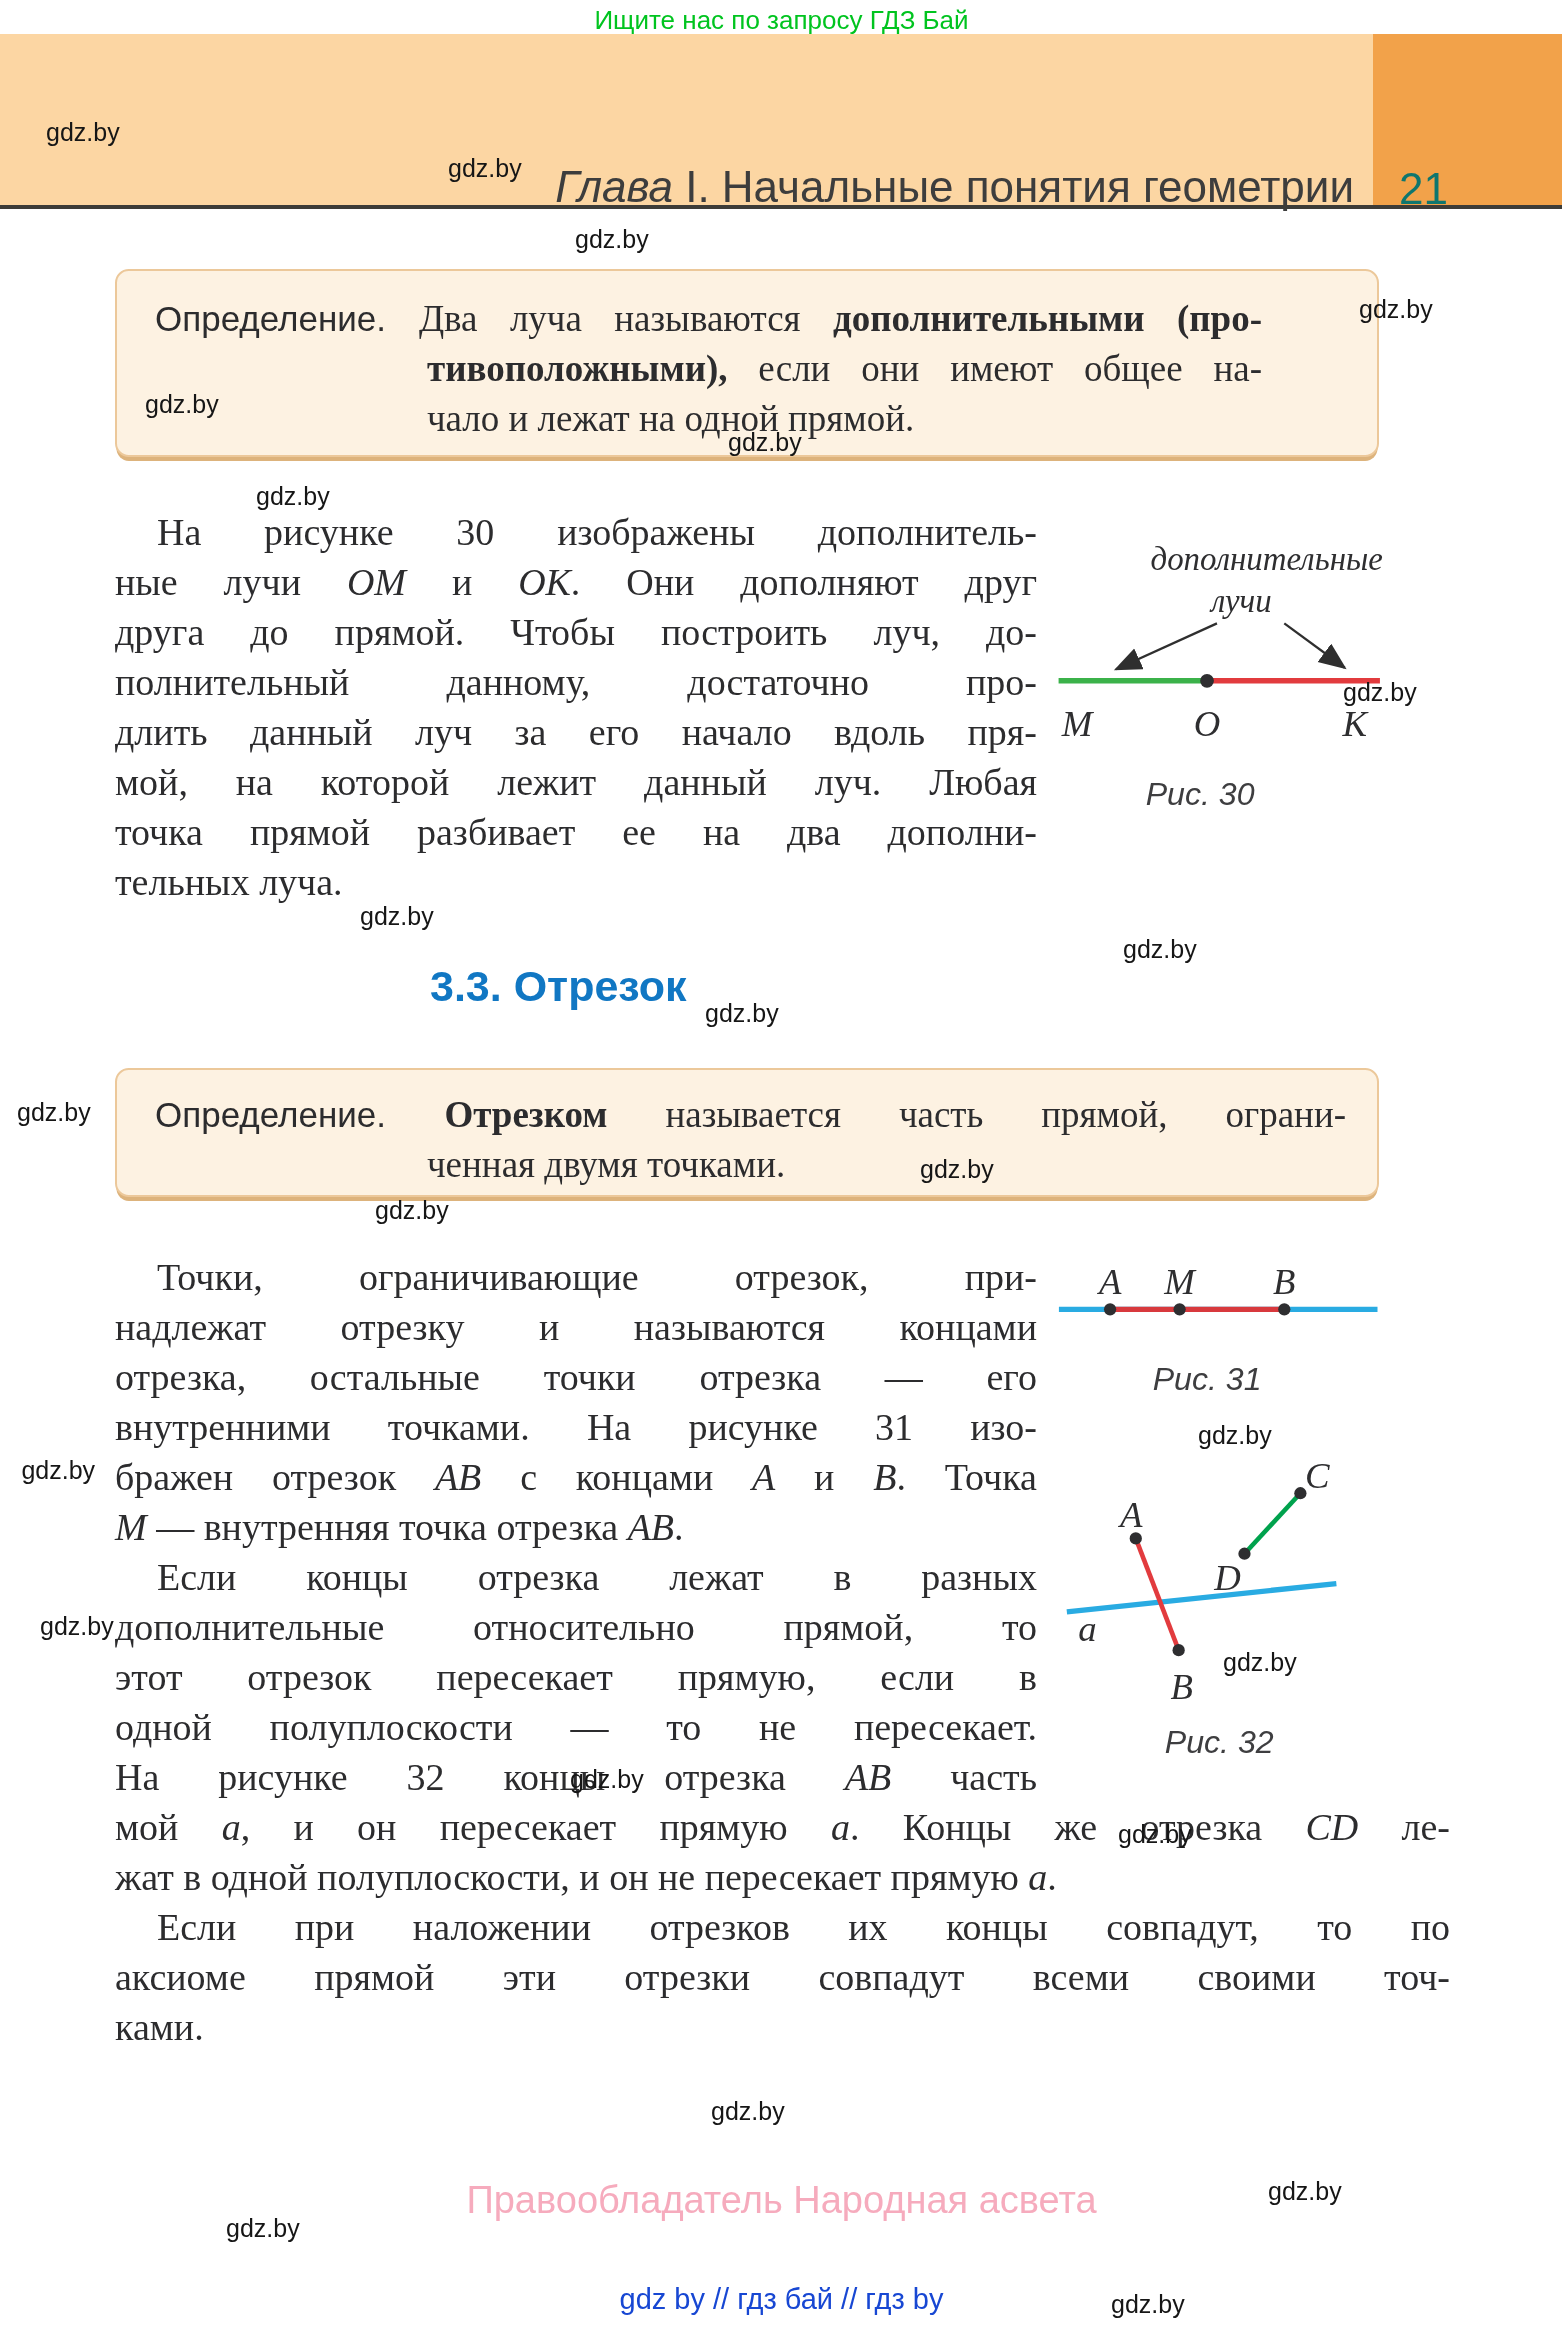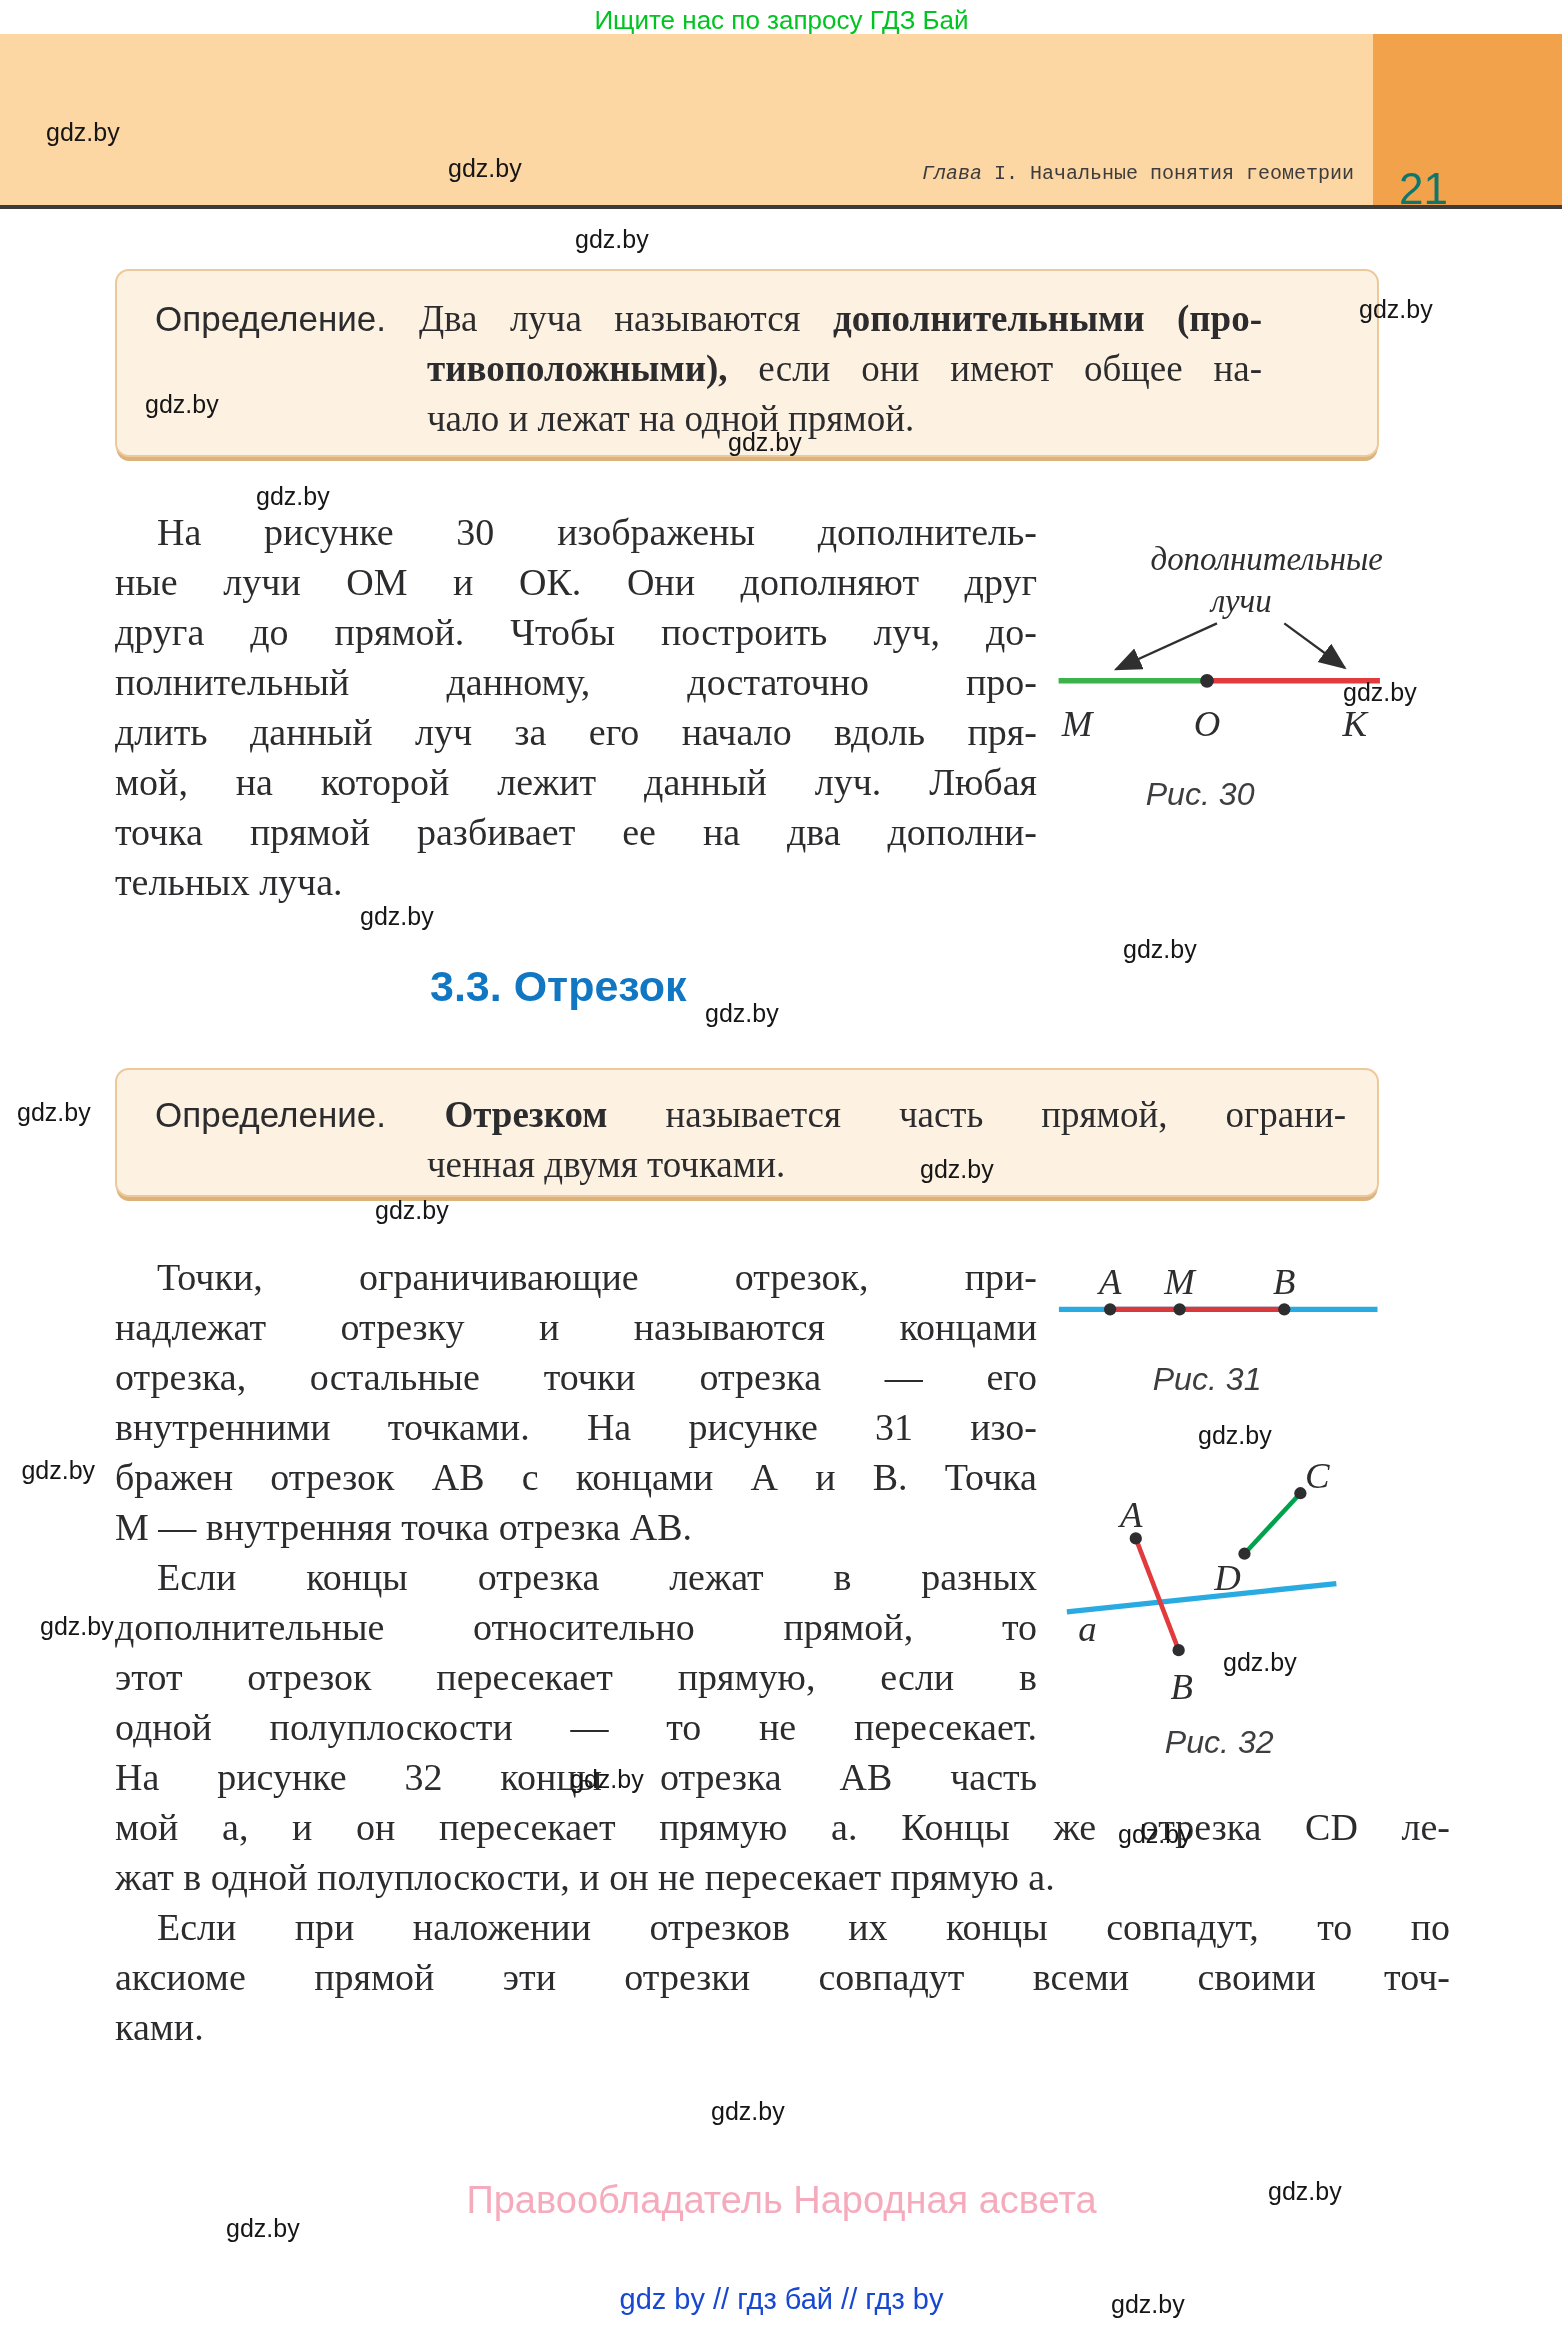--- a/index.html
+++ b/index.html
@@ -8,21 +8,21 @@
 
   
   .top-banner{position:absolute;left:0;top:4.6px;width:100%;text-align:center;
               font-family:"Liberation Sans",sans-serif;font-size:26px;color:#00c41f;}
 
   
   .header-band{position:absolute;left:0;top:34px;width:1563px;height:172px;background:#fcd6a3;}
   .header-accent{position:absolute;left:1373px;top:34px;width:190px;height:172px;background:#f2a24a;}
   .header-rule{position:absolute;left:0;top:205px;width:1563px;height:3.8px;background:#3d3c38;}
   .header-title{position:absolute;left:0;top:162px;width:1354px;text-align:right;
-                font-family:Liberation Mono, monospace;font-size:20px;color:#3d3d3d;}
+                font-family:Liberation Sans, sans-serif;font-size:44px;color:#3d3d3d;}
   .header-title .it{font-style:italic;}
   .page-number{position:absolute;left:1399px;top:164px;font-family:"Liberation Sans",sans-serif;
                font-size:44px;color:#0f766e;}
 
   
   .defbox{position:absolute;left:115px;width:1264px;box-sizing:border-box;background:#fdf2e2;
           border:2.3px solid #ecc89a;border-radius:13.8px;box-shadow:0 5.4px 0 -1.5px #ddb37c;}
   .defbox1{top:269px;height:188px;padding:23px 115px 0 38px;}
   .defbox2{top:1068px;height:129px;padding:20px 31px 0 38px;}
   .defbox .line{font-size:37px;line-height:50px;}
@@ -37,21 +37,21 @@
   .p2{left:115px;top:1252px;width:1335px;}
   .line{text-align:justify;}
   .line.jall{text-align-last:justify;}
   .line.last{text-align-last:left;}
   .line.ind{text-indent:42px;}
   .p2 .line{width:922px;}
   .p2 .line.wide{width:1335px;}
 
   
   .t-r{}
-  .t-i{}
+  .t-i{font-style:italic;}
   .t-b{font-weight:bold;margin-top:12px;}
   .t-s{font-family:"Liberation Sans",sans-serif;font-size:35px;}
 
   
   .fig{position:absolute;pointer-events:none;}
   .fig30{left:1037px;top:501px;}
   .fig31{left:1037px;top:1249px;}
   .fig32{left:1037px;top:1448px;}
   .fig text{fill:#2e2e30;}
   .fig .lbl{font-family:"Liberation Serif",serif;font-style:italic;font-size:48px;}

